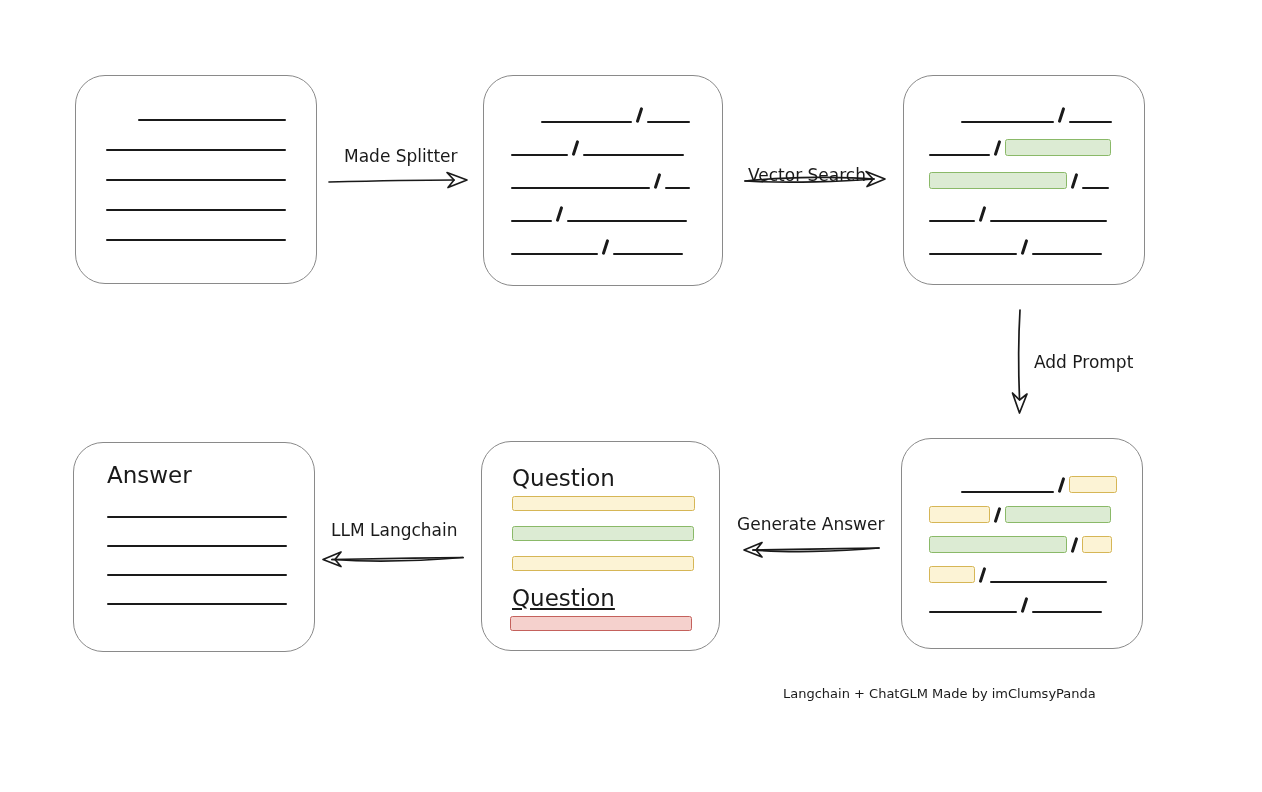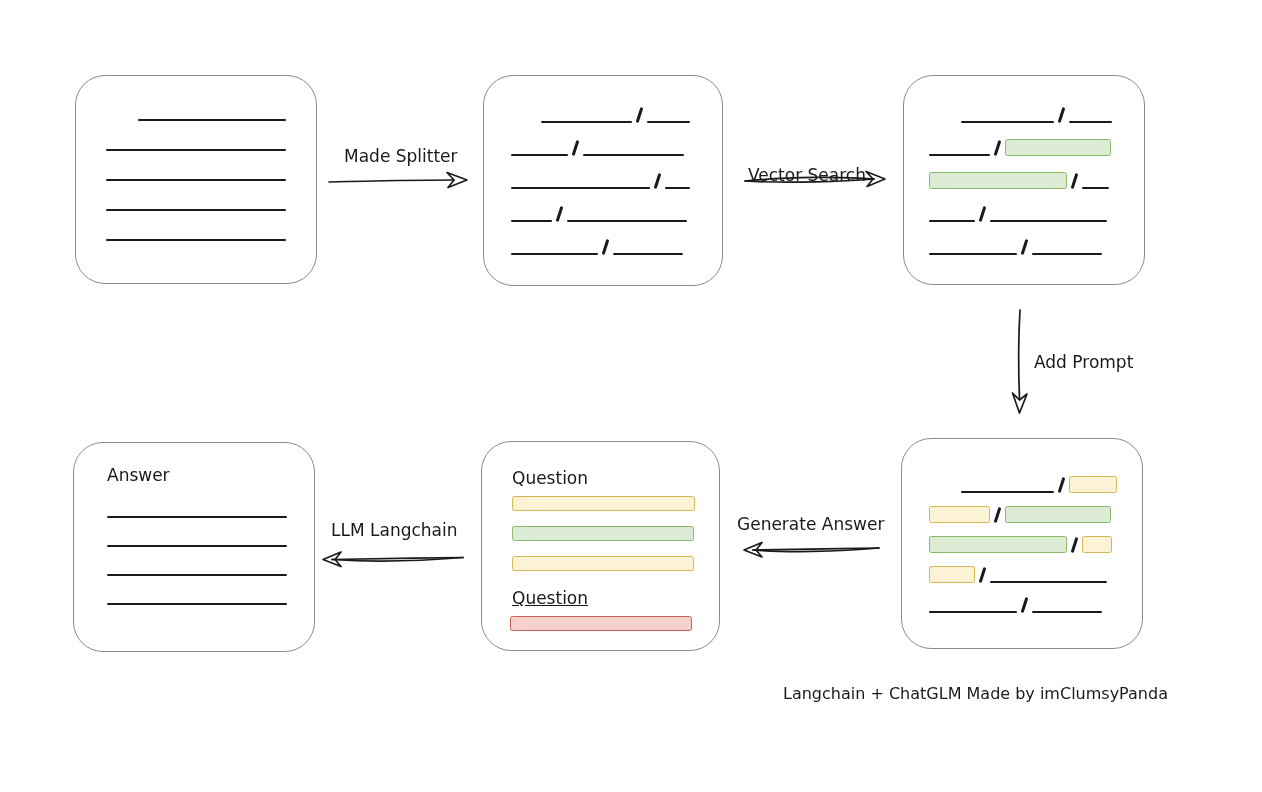--- a/index.html
+++ b/index.html
@@ -17,23 +17,23 @@
   .seg-line{height:0;border-bottom:2px solid var(--ink,#1a1a1a);border-radius:2px;}
   .seg-gap{height:0;}
   .seg-slash{
     width:3px;height:16px;background:var(--ink,#1a1a1a);border-radius:2px;
     margin:0 6px;transform:rotate(18deg);
   }
   .seg-chip{height:17px;box-sizing:border-box;border:1.6px solid;border-radius:2.5px;}
   .c-yellow{background:var(--yellow_fill,#fcf3d5);border-color:var(--yellow_border,#d6b656);}
   .c-green{background:var(--green_fill,#dcebd3);border-color:var(--green_border,#8ab968);}
   .c-red{background:var(--red_fill,#f5d1cd);border-color:var(--red_border,#c4615c);}
-  .node-title{position:absolute;font-size:17px;line-height:20px;white-space:nowrap;}
+  .node-title{position:absolute;font-size:23px;line-height:20px;white-space:nowrap;}
   .flow-label{position:absolute;font-size:17px;line-height:20px;white-space:nowrap;}
-  .caption{position:absolute;font-size:16px;line-height:20px;white-space:nowrap;}
+  .caption{position:absolute;font-size:13px;line-height:20px;white-space:nowrap;}
   .arrow{position:absolute;overflow:visible;}
   .arrow path{stroke:var(--ink,#1a1a1a);fill:none;stroke-width:1.7;stroke-linecap:round;stroke-linejoin:round;}
 </style>
 </head>
 <body>
 
 <div class="stage">
 
   <div class="node" style="left:75px;top:75px;width:242px;height:209px;">
     <div class="rows" style="left:30px;top:25px;gap:10px;">

